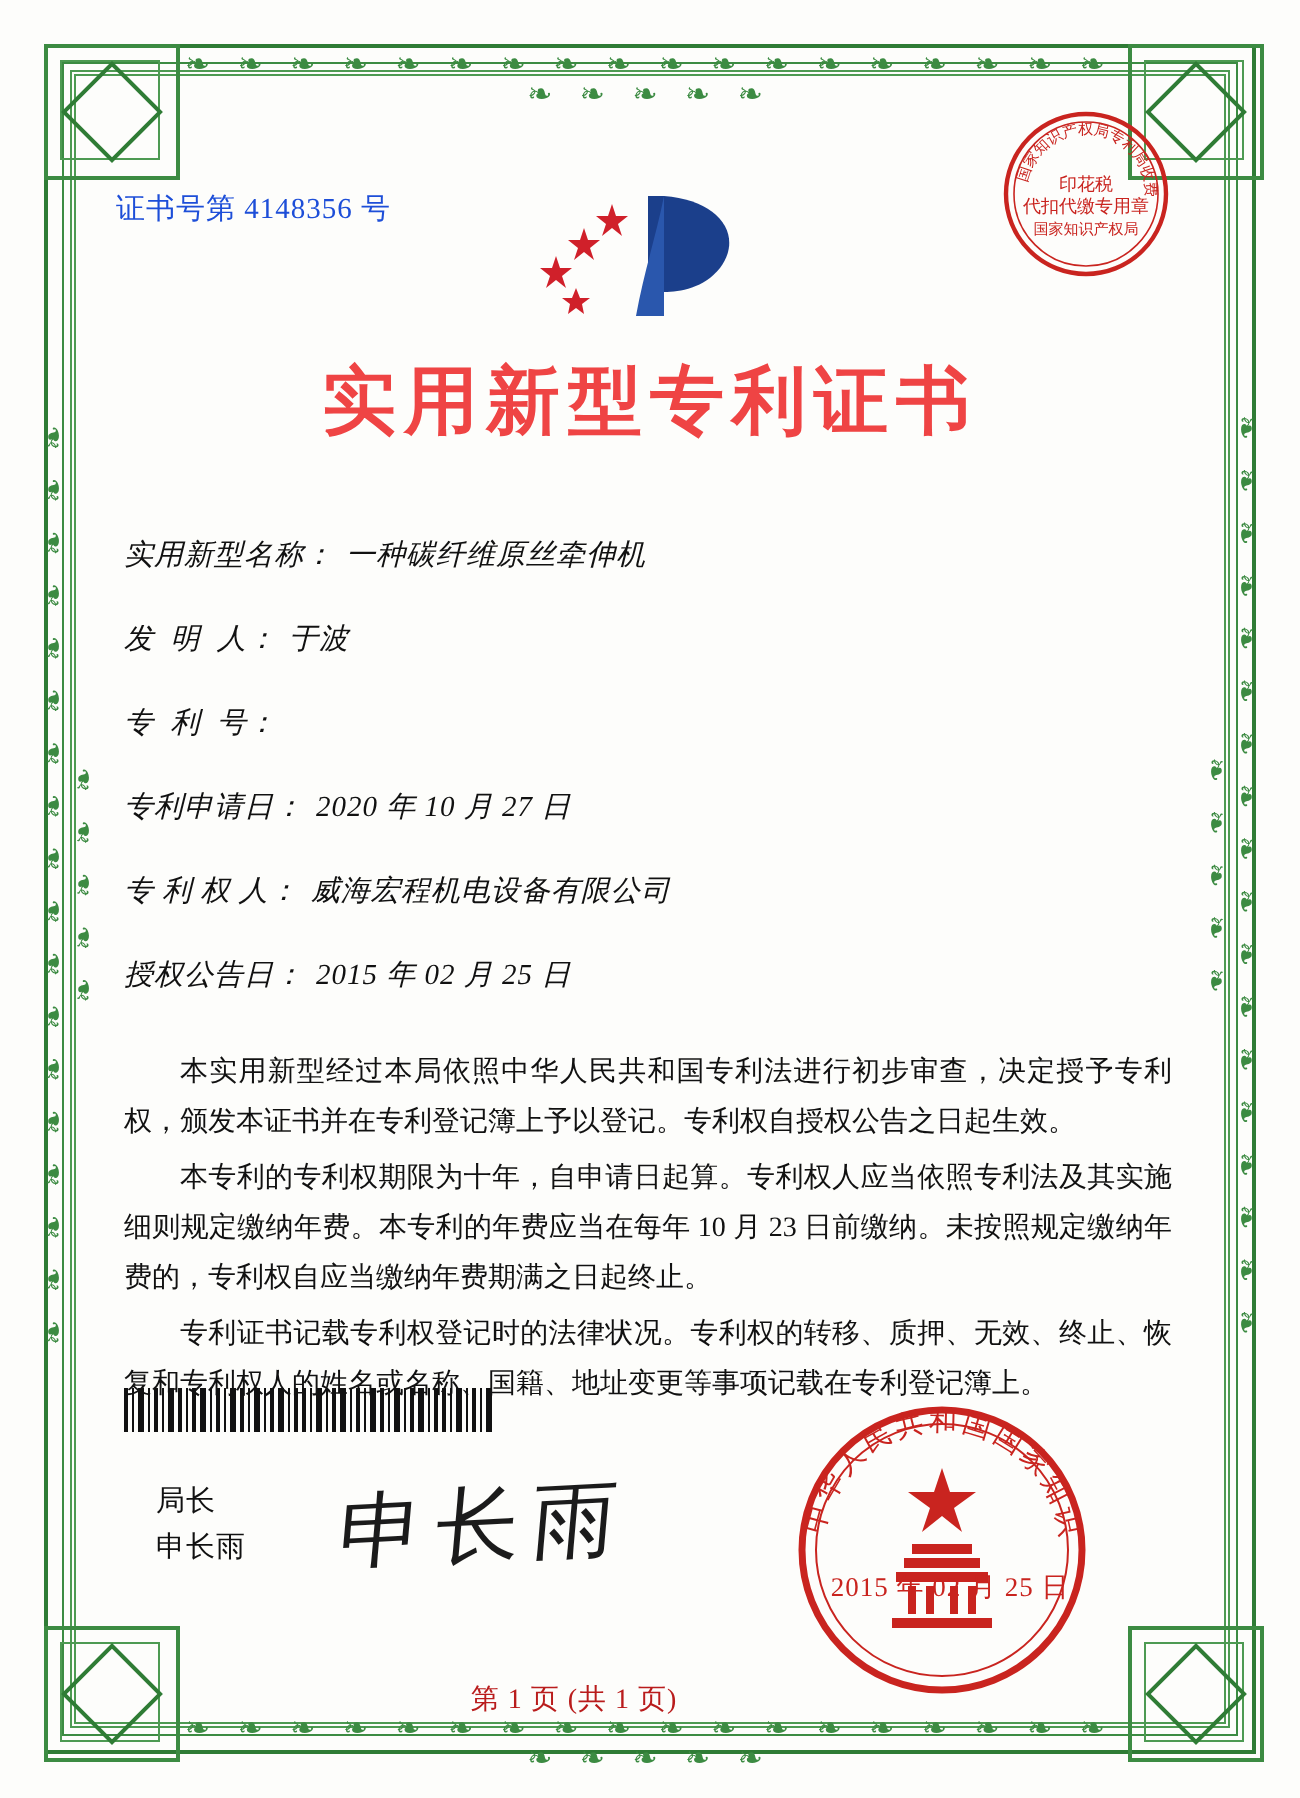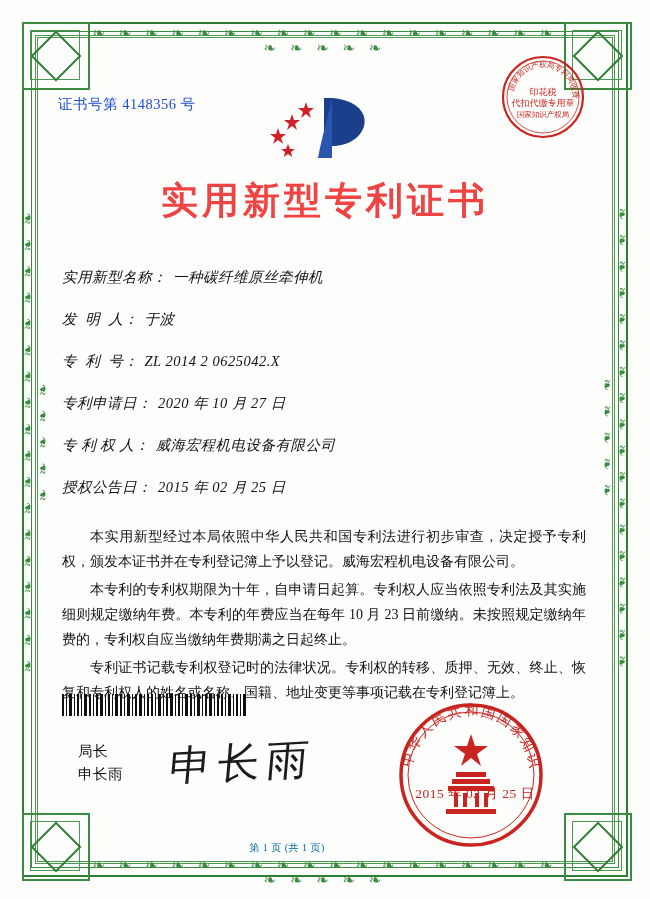--- a/index.html
+++ b/index.html
@@ -211,22 +211,22 @@
     font-size: 13.5px;
     color: #c9241f;
     letter-spacing: 0.5px;
   }
 
   .footer {
     position: absolute;
     left: 0; top: 841px;
     width: 574px;
     text-align: center;
-    font-size: 10px;
-    color: #0369a1;
+    font-size: 14px;
+    color: #b91c1c;
     letter-spacing: 0.5px;
   }
 </style>
 </head>
 <body>
 
 <div class="page">
 
   <div class="frame-outer"></div>
   <div class="frame-inner"></div>
@@ -294,38 +294,37 @@
     <div class="field-row">
       <span class="field-label">实用新型名称：</span>
       <span class="field-value">一种碳纤维原丝牵伸机</span>
     </div>
     <div class="field-row">
       <span class="field-label">发  明  人：</span>
       <span class="field-value">于波</span>
     </div>
     <div class="field-row">
       <span class="field-label">专  利  号：</span>
-      <span class="field-value">ZL 2014 2 0625042.X</span>
     </div>
     <div class="field-row">
       <span class="field-label">专利申请日：</span>
       <span class="field-value">2020 年 10 月 27 日</span>
     </div>
     <div class="field-row">
       <span class="field-label">专 利 权 人：</span>
       <span class="field-value">威海宏程机电设备有限公司</span>
     </div>
     <div class="field-row">
       <span class="field-label">授权公告日：</span>
       <span class="field-value">2015 年 02 月 25 日</span>
     </div>
   </div>
 
   <div class="paragraphs">
-    <p>本实用新型经过本局依照中华人民共和国专利法进行初步审查，决定授予专利权，颁发本证书并在专利登记簿上予以登记。威海宏程机电设备有限公司。</p>
+    <p>本实用新型经过本局依照中华人民共和国专利法进行初步审查，决定授予专利权，颁发本证书并在专利登记簿上予以登记。专利权自授权公告之日起生效。</p>
     <p>本专利的专利权期限为十年，自申请日起算。专利权人应当依照专利法及其实施细则规定缴纳年费。本专利的年费应当在每年 10 月 23 日前缴纳。未按照规定缴纳年费的，专利权自应当缴纳年费期满之日起终止。</p>
     <p>专利证书记载专利权登记时的法律状况。专利权的转移、质押、无效、终止、恢复和专利权人的姓名或名称、国籍、地址变更等事项记载在专利登记簿上。</p>
   </div>
 
   <div class="barcode">
     <svg width="186" height="22" viewBox="0 0 186 22" xmlns="http://www.w3.org/2000/svg">
       <g fill="#111">
         <rect x="0" y="0" width="2" height="22"></rect>
           <rect x="4" y="0" width="1" height="22"></rect>
         <rect x="7" y="0" width="3" height="22"></rect>

